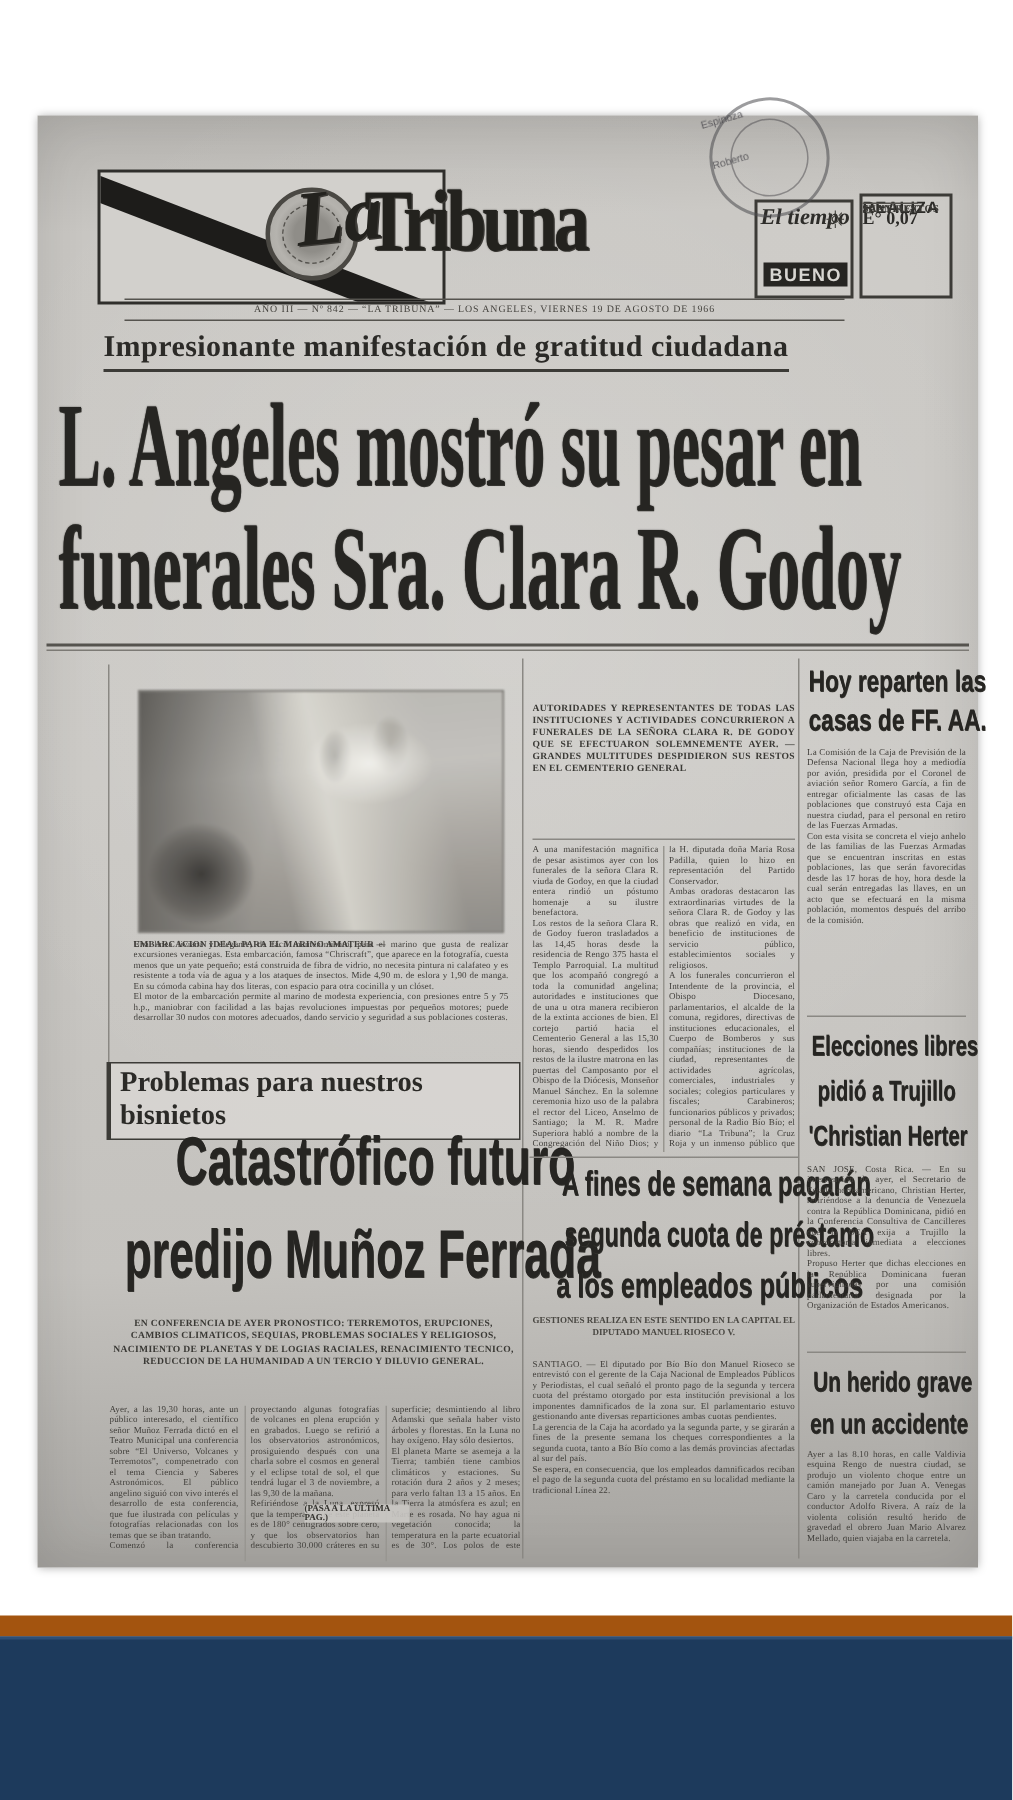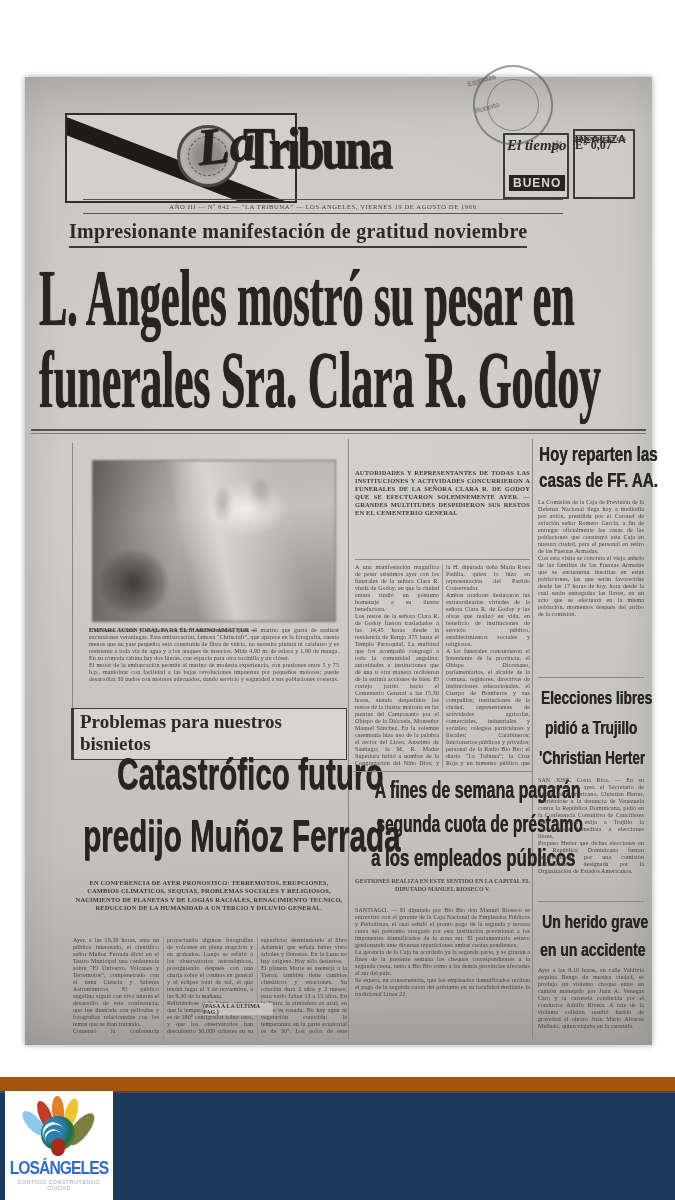--- a/index.html
+++ b/index.html
@@ -186,21 +186,21 @@
     </div>
 
     <div class="stamp">
       <div class="stamp-inner"></div>
       <span class="stamp-line first">Roberto</span>
       <span class="stamp-line">Espinoza</span>
     </div>
 
     <div class="dateline">AÑO III — Nº 842 — “LA TRIBUNA” — LOS ANGELES, VIERNES 19 DE AGOSTO DE 1966</div>
 
-    <div class="kicker">Impresionante manifestación de gratitud noviembre</div>
+    <div class="kicker">Impresionante manifestación de gratitud ciudadana</div>
     <div class="headline l1">L. Angeles mostró su pesar en</div>
     <div class="headline l2">funerales Sra. Clara R. Godoy</div>
     <div class="rule-top"></div>
     <div class="rule-top2"></div>
 
     <div class="vdiv v0"></div>
     <div class="vdiv v1"></div>
     <div class="vdiv v2"></div>
 
     <div class="photo"></div>
@@ -247,29 +247,14 @@
     <div class="sep-r2"></div>
     <div class="r-h accident-h1">Un herido grave</div>
     <div class="r-h accident-h2">en un accidente</div>
     <div class="accident-body tiny">Ayer a las 8.10 horas, en calle Valdivia esquina Rengo de nuestra ciudad, se produjo un violento choque entre un camión manejado por Juan A. Venegas Caro y la carretela conducida por el conductor Adolfo Rivera. A raíz de la violenta colisión resultó herido de gravedad el obrero Juan Mario Alvarez Mellado, quien viajaba en la carretela.</div>
 
     <div class="continuation">(PASA A LA ULTIMA PAG.)</div>
   </div>
 
   <div class="footer-orange" style="background: rgb(163, 84, 15);"></div>
   <div class="footer-navy" style="background: rgb(29, 58, 92);"></div>
-  <div class="logo-box">
-    <div class="hand-logo">
-      <span class="petal-lightblue"></span>
-      <span class="petal-red"></span>
-      <span class="petal-orange"></span>
-      <span class="petal-yellow"></span>
-      <span class="petal-olive"></span>
-      <span class="palm-center"></span>
-      <span class="palm-arc"></span>
-      <span class="palm-arc2"></span>
-      <span class="petal-darkred"></span>
-    </div>
-    <span class="brand" style="color: rgb(47, 110, 208);">LOSÁNGELES</span>
-    <span class="brand-tagline">CONTIGO CONSTRUYENDO CIUDAD</span>
-  </div>
 
 </div>
 
 </body></html>

